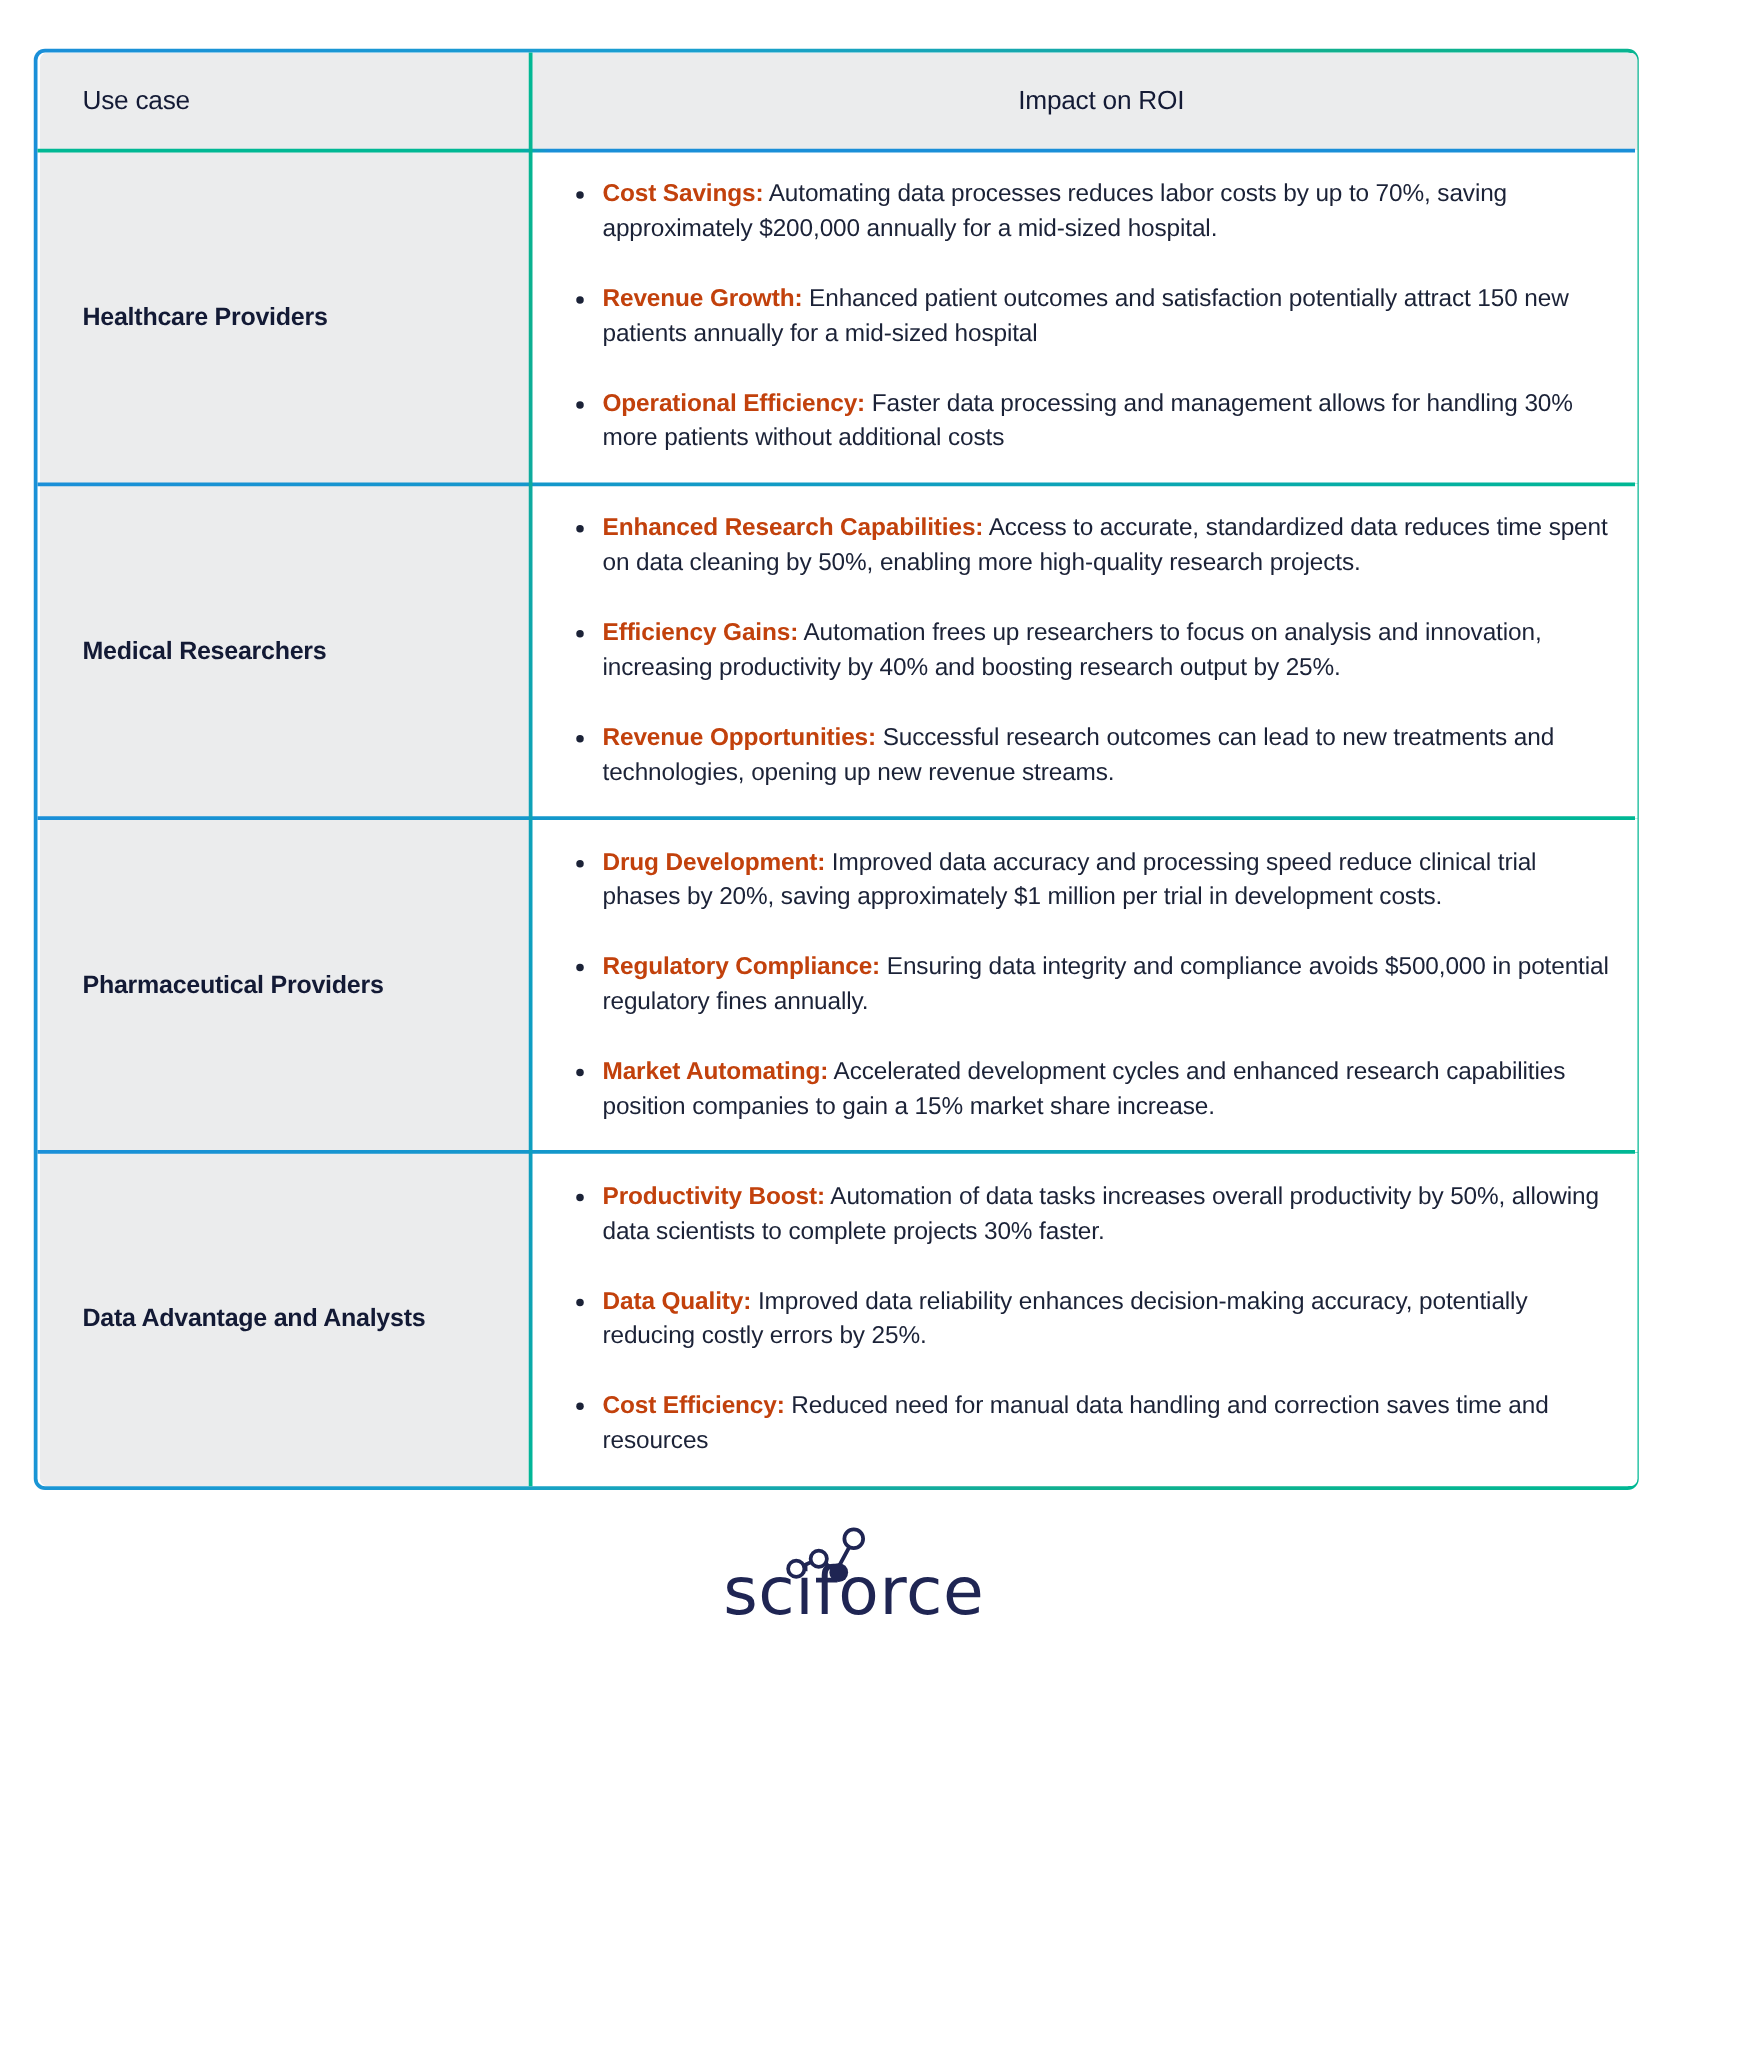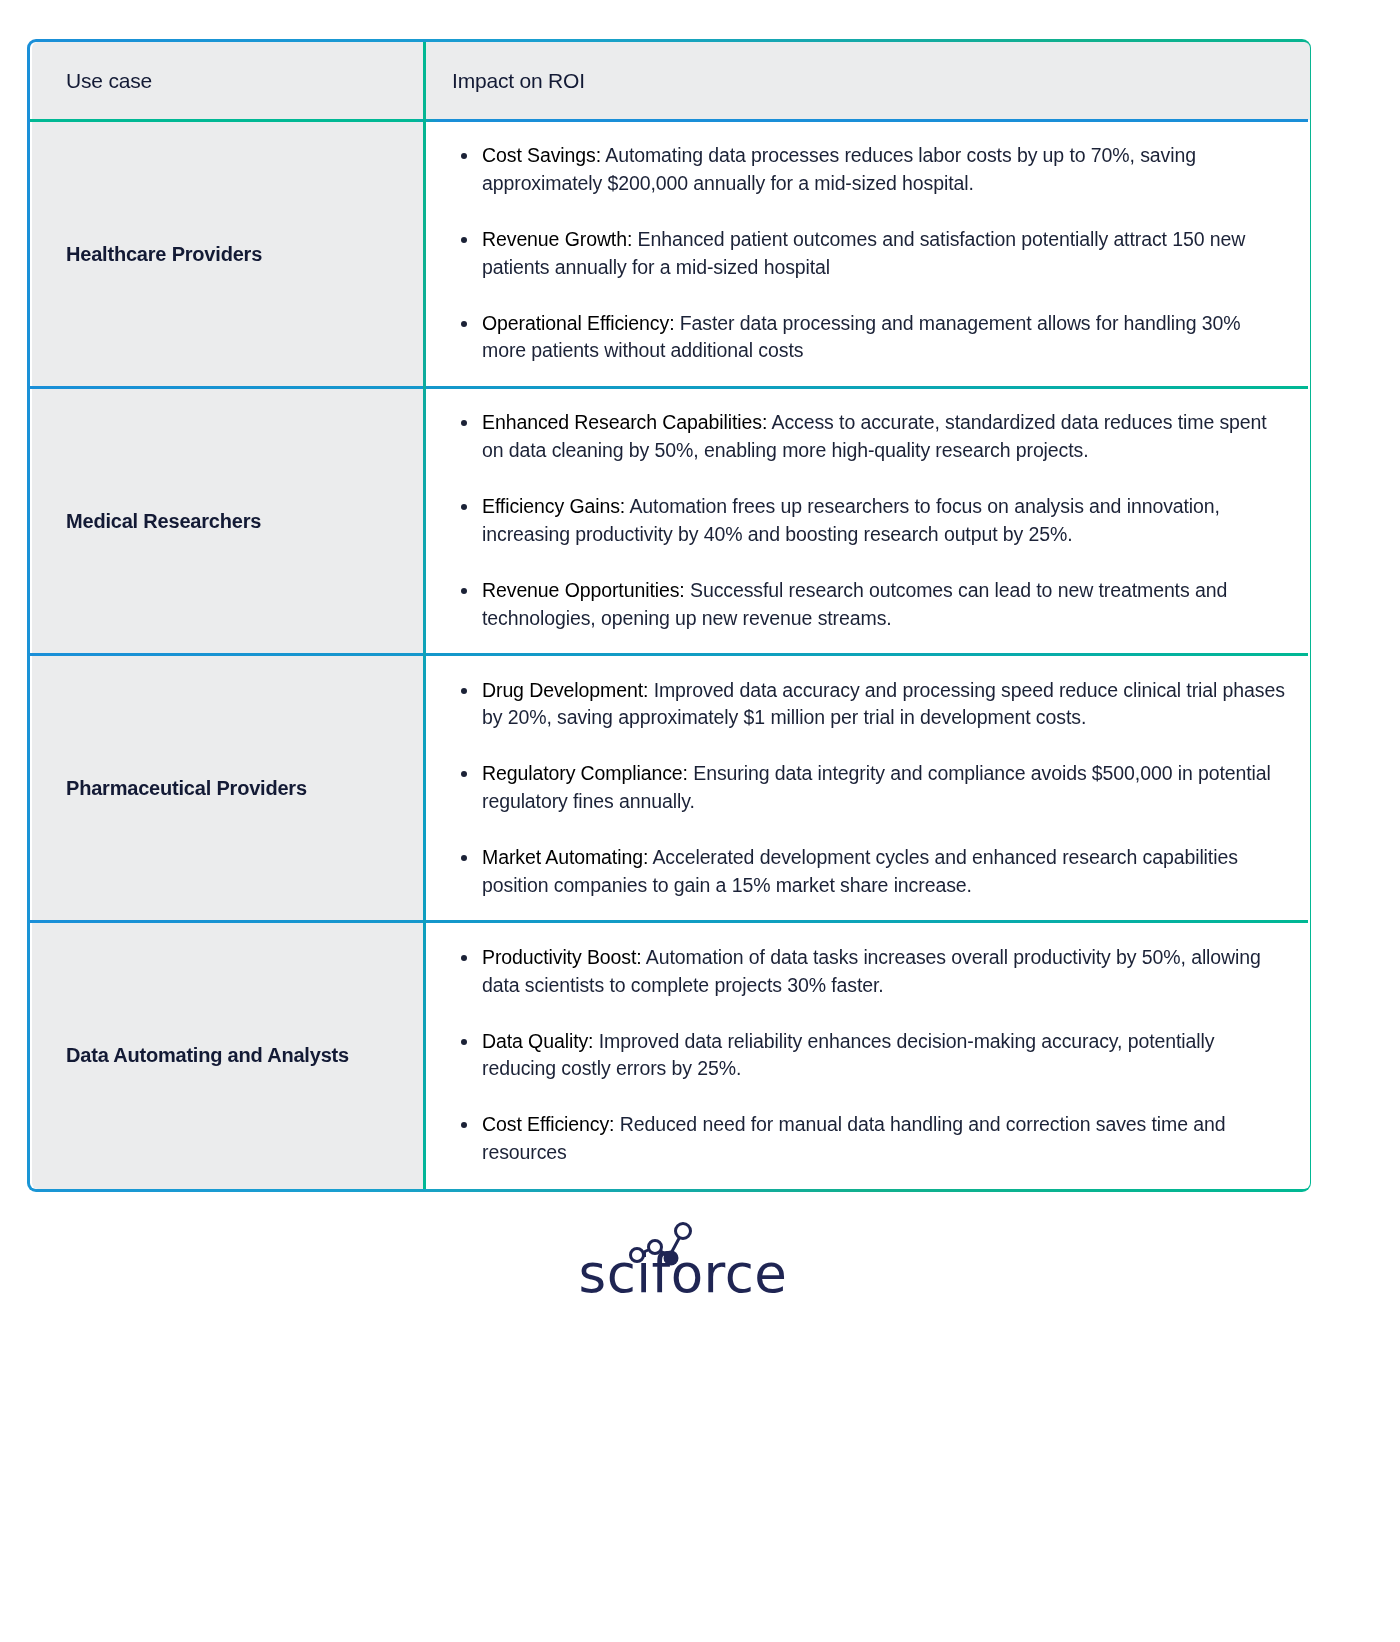--- a/index.html
+++ b/index.html
@@ -61,21 +61,21 @@
     vertical-align: middle;
     font-size: 21px;
     font-weight: 400;
     color: #131a35;
     letter-spacing: -0.2px;
     height: 78px;
     padding: 0 0 0 34px;
     position: relative;
   }
   thead th.h1 { border-top-left-radius: 6px; }
-  thead th.h2 { border-top-right-radius: 6px; padding-left: 28px; }
+  thead th.h2 { border-top-right-radius: 6px; padding-left: 28px; text-align: center; }
 
   
   .hline {
     position: absolute;
     height: 3px;
     left: 0;
     right: 0;
     z-index: 5;
     pointer-events: none;
   }
@@ -130,22 +130,22 @@
     content: "";
     position: absolute;
     left: 9px;
     top: 11px;
     width: 6px;
     height: 6px;
     border-radius: 50%;
     background: #1b2237;
   }
   .b-term {
-    font-weight: 400;
-    color: #000000;
+    font-weight: 700;
+    color: #c2410c;
   }
 
   
   .footer {
     width: 100%;
     display: flex;
     justify-content: center;
     align-items: center;
     margin-top: 58px;
   }
@@ -211,21 +211,21 @@
             <td class="usecase"><span>Pharmaceutical Providers</span></td>
             <td class="impact">
               <ul class="bullets">
                 <li><span class="b-term">Drug Development:</span><span> Improved data accuracy and processing speed reduce clinical trial phases by 20%, saving approximately $1 million per trial in development costs.</span></li>
                 <li><span class="b-term">Regulatory Compliance:</span><span> Ensuring data integrity and compliance avoids $500,000 in potential regulatory fines annually.</span></li>
                 <li><span class="b-term">Market Automating:</span><span> Accelerated development cycles and enhanced research capabilities position companies to gain a 15% market share increase.</span></li>
               </ul>
             </td>
           </tr>
           <tr>
-            <td class="usecase"><span>Data Automating and Analysts</span></td>
+            <td class="usecase"><span>Data Advantage and Analysts</span></td>
             <td class="impact">
               <ul class="bullets">
                 <li><span class="b-term">Productivity Boost:</span><span> Automation of data tasks increases overall productivity by 50%, allowing data scientists to complete projects 30% faster.</span></li>
                 <li><span class="b-term">Data Quality:</span><span> Improved data reliability enhances decision-making accuracy, potentially reducing costly errors by 25%.</span></li>
                 <li><span class="b-term">Cost Efficiency:</span><span> Reduced need for manual data handling and correction saves time and resources</span></li>
               </ul>
             </td>
           </tr>
         </tbody>
     </table>

